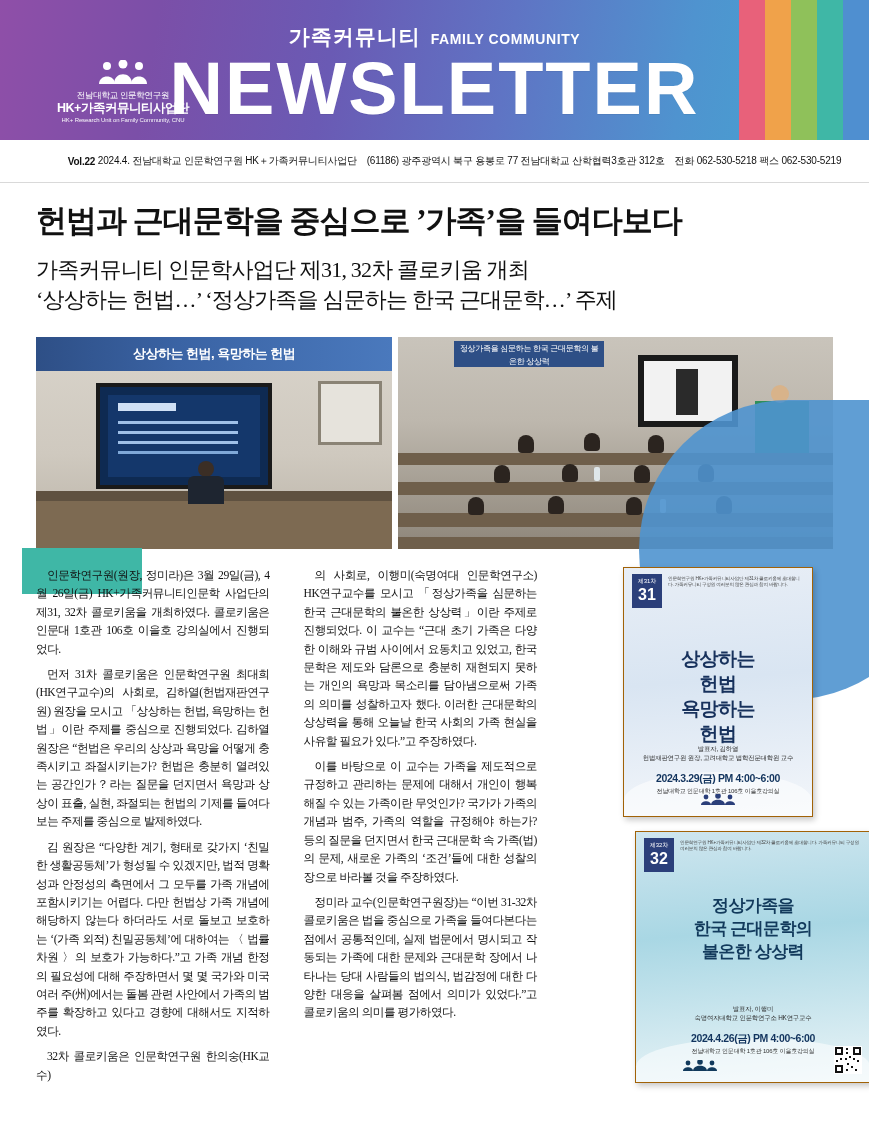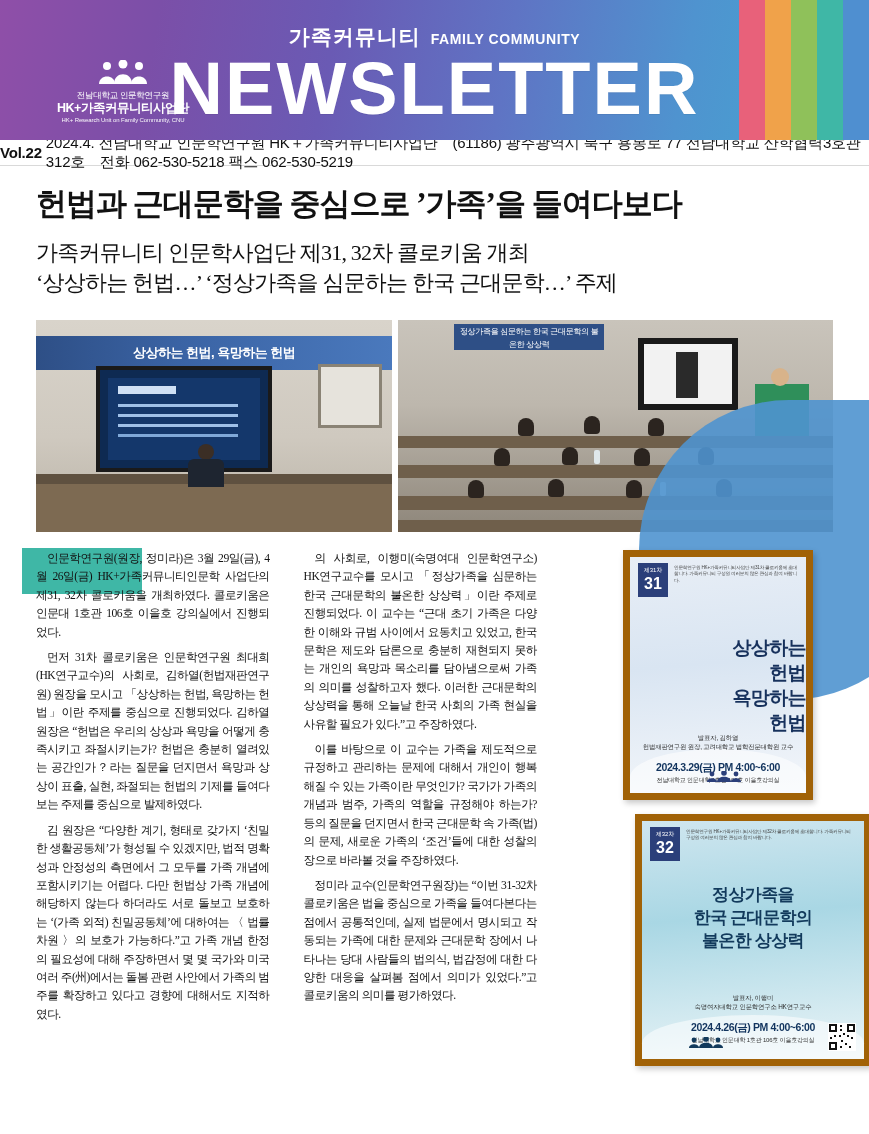--- a/index.html
+++ b/index.html
@@ -41,23 +41,24 @@
   .kicker { color: #fff; font-size: 0; line-height: 1; }
   .kicker .ko { font-size: 21px; font-weight: bold; letter-spacing: 1px; vertical-align: baseline; }
   .kicker .en { font-size: 14px; font-weight: bold; letter-spacing: 0.6px; margin-left: 10px; }
   .bigtitle {
     color: #fff; font-size: 74px; font-weight: 800; letter-spacing: 2px;
     line-height: 80px; margin-top: 2px; text-shadow: 0 1px 0 rgba(0,0,0,.06);
   }
 
   
   .metabar {
-    height: 26px; display: flex; align-items: center; justify-content: center;
-    font-size: 15px; color: #111; border-bottom: 1px solid #d9d9d9;
+    height: 43px; display: flex; align-items: center; justify-content: center;
+    font-size: 10px; color: #111; border-bottom: 1px solid #d9d9d9;
     letter-spacing: -0.2px;
+    padding-left: 40px;
   }
   .metabar b { font-weight: bold; }
 
   
   .headlines { padding: 18px 36px 8px 36px; }
   .h-main {
     font-family: "Liberation Serif", serif;
     font-size: 31px; font-weight: bold; color: #111; letter-spacing: -1px;
     line-height: 40px;
   }
@@ -72,21 +73,21 @@
 
   
   .photos { position: relative; margin: 14px 36px 0 36px; display: flex; gap: 6px; }
   .photo { position: relative; height: 212px; overflow: hidden; background: #ccc; }
   .photo.left { width: 358px; }
   .photo.right { width: 437px; }
 
   
   .p-wall { position:absolute; inset:0; background: linear-gradient(180deg,#d9d4cb 0%, #cfc9bf 55%, #b9b2a6 100%); }
   .p-banner {
-    position:absolute; left:0; top:16px; width:100%; height:34px;
+    position:absolute; left:0; top:0; width:100%; height:34px;
     background: linear-gradient(90deg,#2e4f86,#3a63a4 40%, #4a79bd 100%);
     color:#fff; font-size:13px; font-weight:bold; line-height:34px; text-align:center;
     letter-spacing:-0.5px;
   }
   .p-screen {
     position:absolute; left:60px; top:46px; width:176px; height:106px;
     background:#0e2a52; border:4px solid #1a1a1a;
   }
   .p-screen .slide { position:absolute; left:8px; top:8px; right:8px; bottom:8px; background:#14376b; }
   .p-screen .slide:after {
@@ -137,38 +138,38 @@
   .col { width: 238px; }
   .col p {
     font-family: "Liberation Serif", serif;
     font-size: 11.6px; line-height: 18.4px; color: #111; text-align: justify;
     text-indent: 11px; letter-spacing: -0.45px; margin-bottom: 7px;
   }
   .col3 { width: 262px; position: relative; }
 
   
   .poster {
-    position: relative; background: #fff; border: 7px solid #a16207;
+    position: relative; background: #fff; border: 1px solid #a16207;
     box-shadow: 2px 3px 6px rgba(0,0,0,.22);
   }
   .poster-1 { width: 190px; height: 250px; margin-left: 52px; }
   .poster-2 { width: 236px; height: 252px; margin: 14px 0 0 64px; }
   .poster-bg1 { position:absolute; inset:0; background: linear-gradient(175deg,#e8eef6 0%, #d9e5f2 45%, #f3f6fa 100%); }
   .poster-bg2 { position:absolute; inset:0; background: linear-gradient(175deg,#cfe6ef 0%, #a9d7e4 40%, #eaf4f7 100%); }
   .p-numtag {
     position:absolute; left:8px; top:6px; background:#2b3f7a; color:#fff; width:30px; height:34px;
     text-align:center; font-size:8px; line-height:10px; padding-top:2px;
   }
   .p-numtag b { display:block; font-size:16px; line-height:18px; font-weight:bold; }
   .p-toptext {
     position:absolute; left:44px; top:8px; right:8px; font-size:4.6px; line-height:6.4px;
     color:#444; letter-spacing:-0.2px;
   }
   .p-title1 {
-    position:absolute; left:0; right:0; top:78px; text-align:right;
+    position:absolute; left:0; right:0; top:78px; text-align:center;
     font-family:"Liberation Serif", serif; font-size:19px; font-weight:bold;
     line-height:25px; color:#17315c; letter-spacing:-0.6px;
   }
   .p-title2 {
     position:absolute; left:0; right:0; top:62px; text-align:center;
     font-family:"Liberation Serif", serif; font-size:17px; font-weight:bold;
     line-height:23px; color:#123a5c; letter-spacing:-0.6px;
   }
   .p-speaker {
     position:absolute; left:0; right:0; text-align:center; font-size:6.4px; line-height:9px; color:#2a2a2a;
@@ -287,20 +288,21 @@
 
   <div class="blob"></div>
   <div class="blob2"></div>
 
   <div class="body-area">
 
     <div class="col">
       <p>인문학연구원(원장, 정미라)은 3월 29일(금), 4월 26일(금) HK+가족커뮤니티인문학 사업단의 제31, 32차 콜로키움을 개최하였다. 콜로키움은 인문대 1호관 106호 이을호 강의실에서 진행되었다.</p>
       <p>먼저 31차 콜로키움은 인문학연구원 최대희(HK연구교수)의 사회로, 김하열(헌법재판연구원) 원장을 모시고 「상상하는 헌법, 욕망하는 헌법」이란 주제를 중심으로 진행되었다. 김하열 원장은 “헌법은 우리의 상상과 욕망을 어떻게 충족시키고 좌절시키는가? 헌법은 충분히 열려있는 공간인가？라는 질문을 던지면서 욕망과 상상이 표출, 실현, 좌절되는 헌법의 기제를 들여다보는 주제를 중심으로 발제하였다.</p>
       <p>김 원장은 “다양한 계기, 형태로 갖가지 ‘친밀한 생활공동체’가 형성될 수 있겠지만, 법적 명확성과 안정성의 측면에서 그 모두를 가족 개념에 포함시키기는 어렵다. 다만 헌법상 가족 개념에 해당하지 않는다 하더라도 서로 돌보고 보호하는 ‘(가족 외적) 친밀공동체’에 대하여는 〈 법률 차원 〉의 보호가 가능하다.”고 가족 개념 한정의 필요성에 대해 주장하면서 몇 몇 국가와 미국 여러 주(州)에서는 돌봄 관련 사안에서 가족의 범주를 확장하고 있다고 경향에 대해서도 지적하였다.</p>
+      <p>32차 콜로키움은 인문학연구원 한의숭(HK교수)</p>
     </div>
 
     <div class="col">
       <p>의 사회로, 이행미(숙명여대 인문학연구소) HK연구교수를 모시고 「정상가족을 심문하는 한국 근대문학의 불온한 상상력」이란 주제로 진행되었다. 이 교수는 “근대 초기 가족은 다양한 이해와 규범 사이에서 요동치고 있었고, 한국문학은 제도와 담론으로 충분히 재현되지 못하는 개인의 욕망과 목소리를 담아냄으로써 가족의 의미를 성찰하고자 했다. 이러한 근대문학의 상상력을 통해 오늘날 한국 사회의 가족 현실을 사유할 필요가 있다.”고 주장하였다.</p>
       <p>이를 바탕으로 이 교수는 가족을 제도적으로 규정하고 관리하는 문제에 대해서 개인이 행복해질 수 있는 가족이란 무엇인가? 국가가 가족의 개념과 범주, 가족의 역할을 규정해야 하는가? 등의 질문을 던지면서 한국 근대문학 속 가족(법)의 문제, 새로운 가족의 ‘조건’들에 대한 성찰의 장으로 바라볼 것을 주장하였다.</p>
       <p>정미라 교수(인문학연구원장)는 “이번 31-32차 콜로키움은 법을 중심으로 가족을 들여다본다는 점에서 공통적인데, 실제 법문에서 명시되고 작동되는 가족에 대한 문제와 근대문학 장에서 나타나는 당대 사람들의 법의식, 법감정에 대한 다양한 대응을 살펴봄 점에서 의미가 있었다.”고 콜로키움의 의미를 평가하였다.</p>
     </div>
 
     <div class="col3">
 

